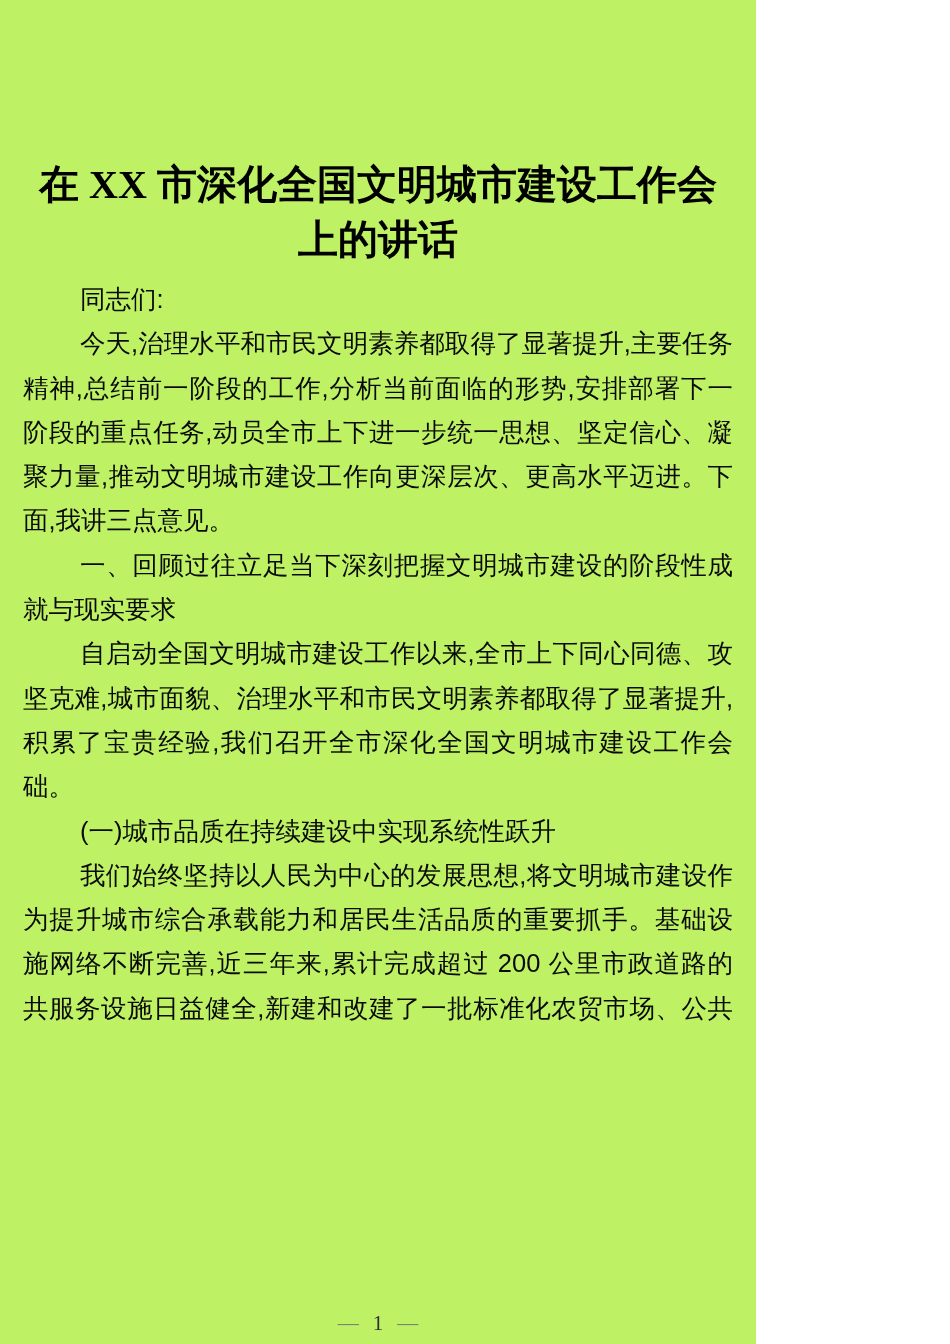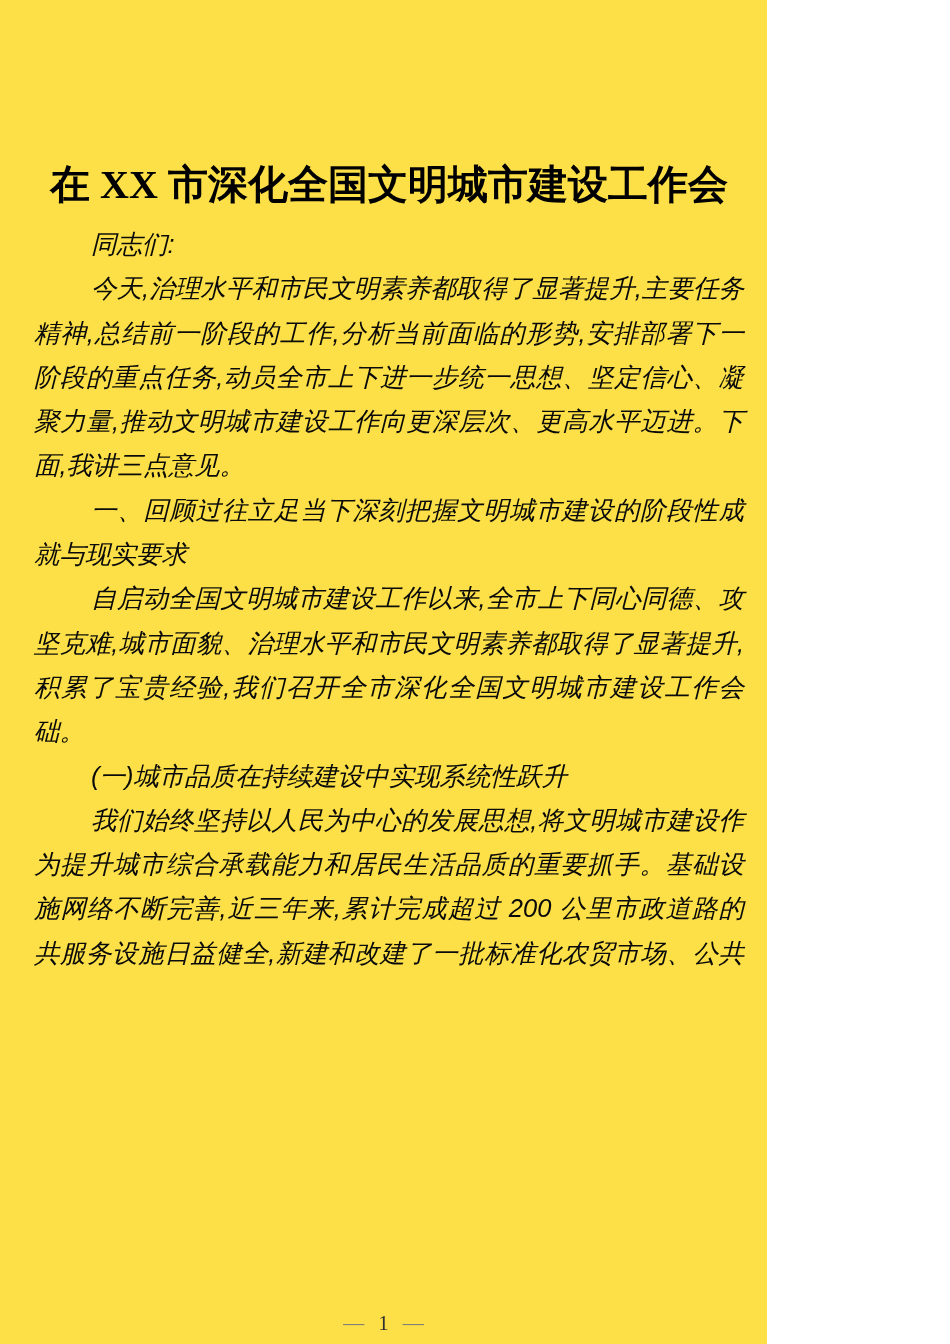--- a/index.html
+++ b/index.html
@@ -1,24 +1,23 @@
 <!DOCTYPE html>
 <html lang="zh"><head>
 <meta charset="utf-8">
 <style>
   html, body { margin: 0; padding: 0; background: #ffffff; }
   .page {
     position: relative;
     width: 756px;
     height: 1344px;
-    background: #fde047;
+    background: #bef264;
     overflow: hidden;
     color: #000000;
     font-family: "Liberation Sans", "DejaVu Sans", sans-serif;
-    padding-left: 11px;
   }
   .doc-title {
     padding-top: 157px;
     text-align: center;
     font-family: "Liberation Serif", "DejaVu Serif", serif;
     font-weight: 700;
     font-size: 40px;
     line-height: 55px;
     color: #000000;
   }
@@ -27,21 +26,20 @@
     margin: 10px auto 0 auto;
     font-size: 25.5px;
     line-height: 44.3px;
     color: #0a0a0a;
   }
   .block { margin: 0; }
   .line {
     width: 710px;
     white-space: nowrap;
     text-align: left;
-    font-style: italic;
   }
   .line.fill {
     white-space: normal;
     text-align: justify;
     text-align-last: justify;
     text-justify: inter-character;
   }
   .line.indent { text-indent: 57px; }
   .page-footer {
     position: absolute;
@@ -55,20 +53,21 @@
   }
   .page-footer .dash { color: #7a7a7a; }
   .page-footer .num { color: #2f2f2f; margin: 0 14px; }
 </style>
 </head>
 <body>
 
 <div class="page">
   <div class="doc-title">
       <div class="title-line">在 XX 市深化全国文明城市建设工作会</div>
+      <div class="title-line">上的讲话</div>
     </div>
   <div class="doc-body">
       <div class="block salutation">
         <div class="line indent">同志们:</div>
       </div>
       <div class="block paragraph">
         <div class="line indent fill">今天,治理水平和市民文明素养都取得了显著提升,主要任务</div>
         <div class="line fill">精神,总结前一阶段的工作,分析当前面临的形势,安排部署下一</div>
         <div class="line fill">阶段的重点任务,动员全市上下进一步统一思想、坚定信心、凝</div>
         <div class="line fill">聚力量,推动文明城市建设工作向更深层次、更高水平迈进。下</div>

